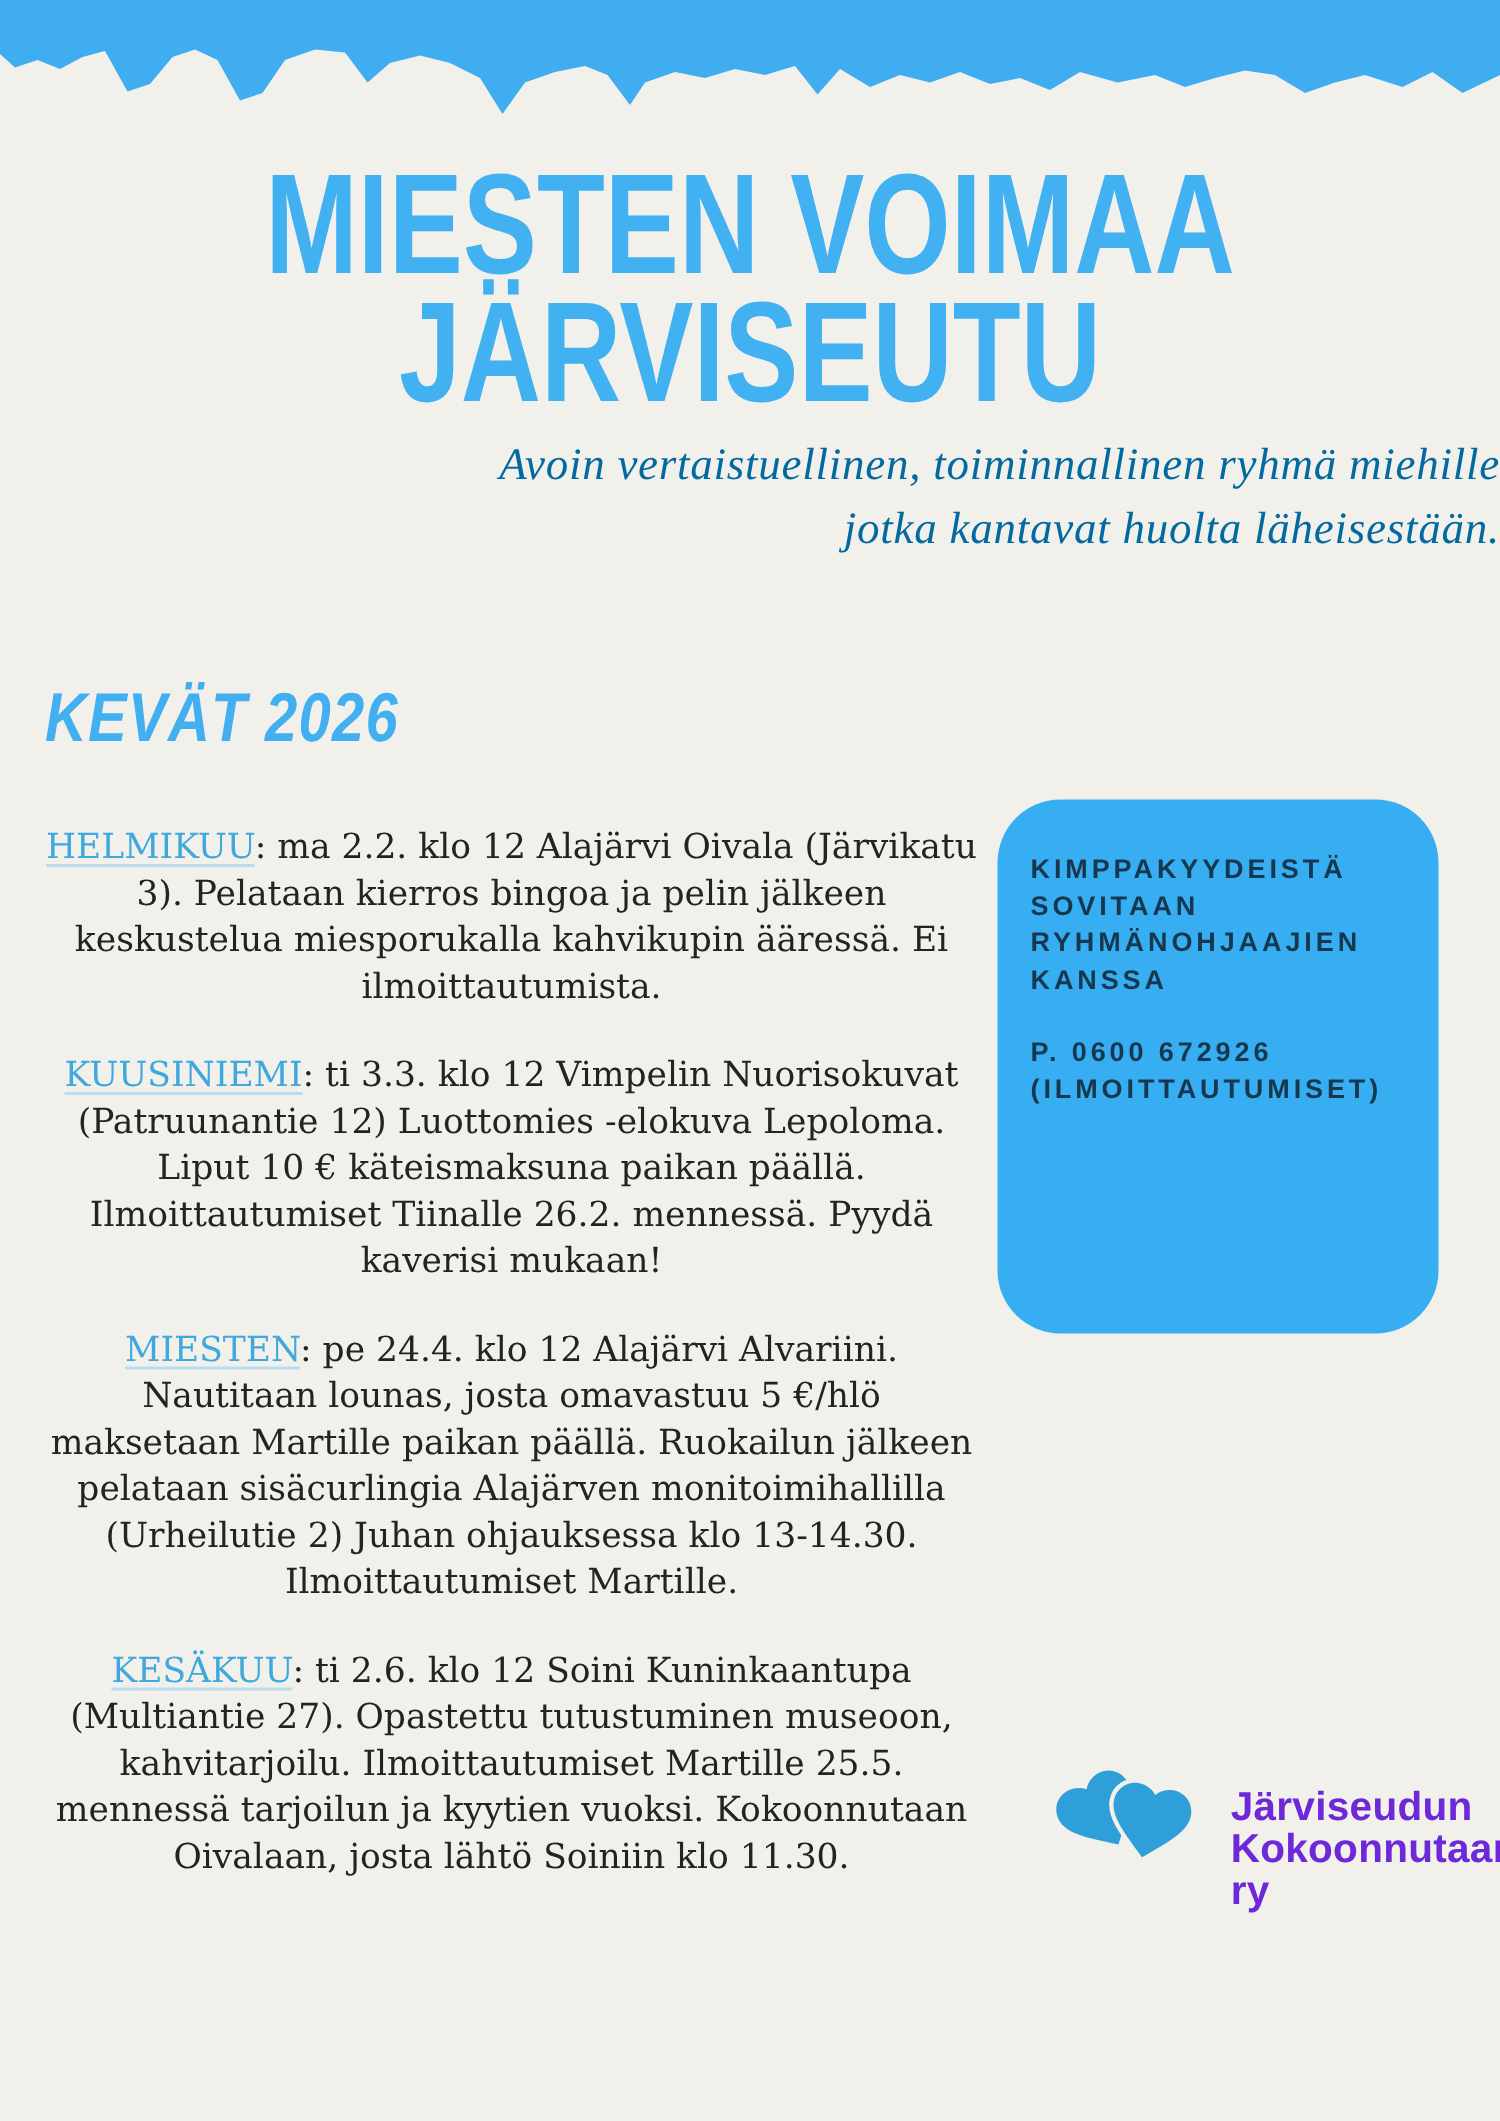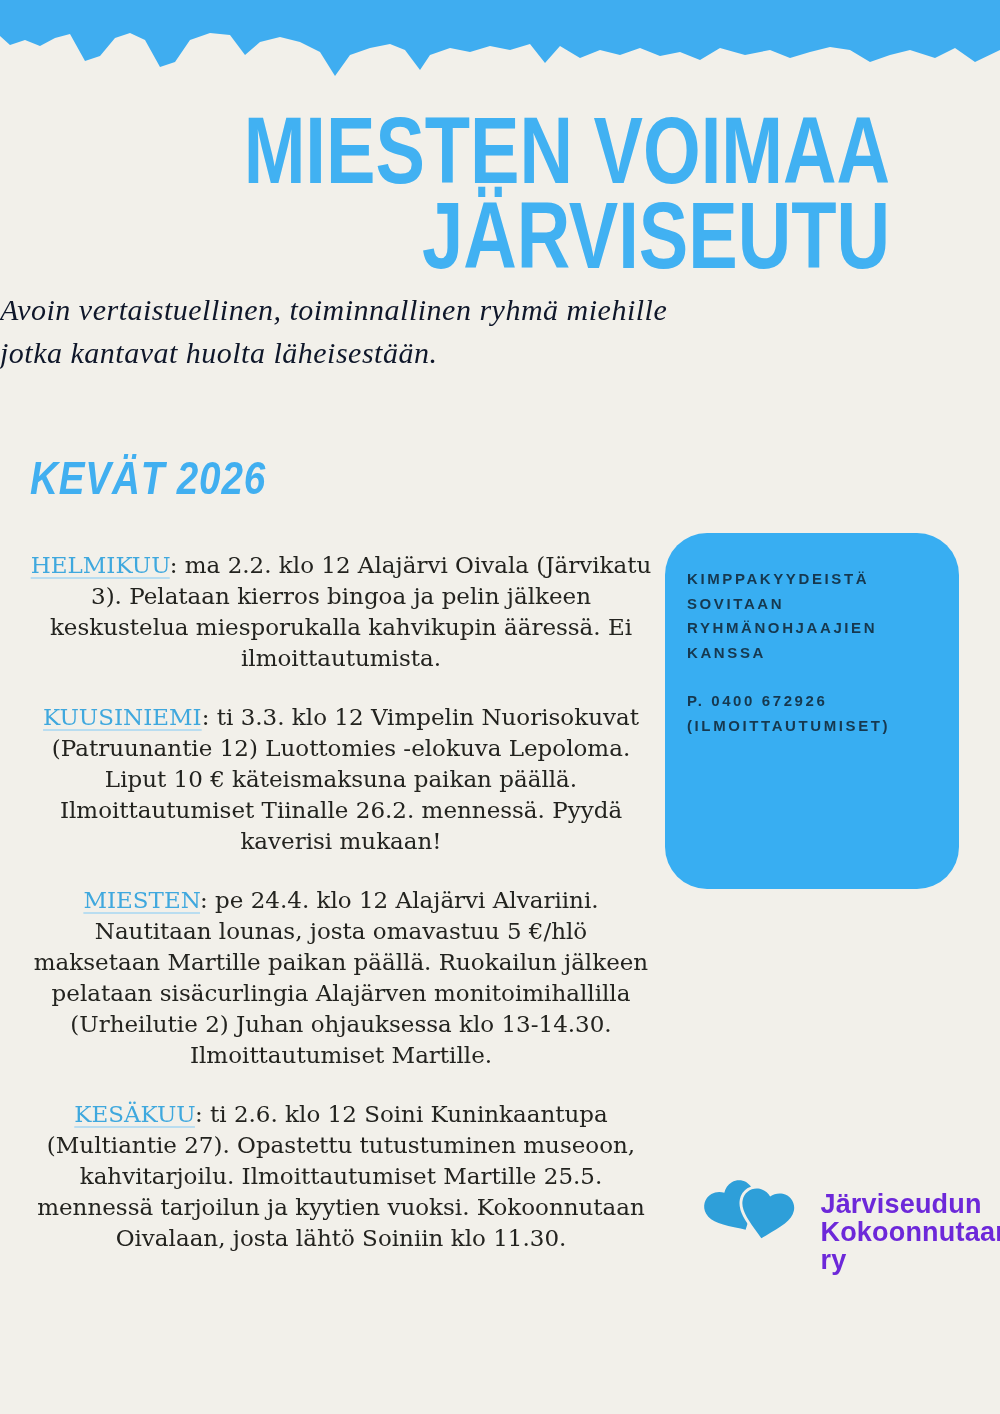--- a/index.html
+++ b/index.html
@@ -9,36 +9,36 @@
     margin:0 auto;
     background:#f2f0ea;
     overflow:hidden;
     font-family:"Liberation Sans",sans-serif;
   }
   
   .brush{position:absolute;top:0;left:0;width:1000px;height:90px;display:block;}
   
   .title{
     position:absolute;top:108px;left:0;width:1000px;
-    margin:0;text-align:right;
+    margin:0;text-align:center;
     color:#41b1f2;
     font-family:"Liberation Sans",sans-serif;
     font-weight:700;
     font-size:95px;line-height:85px;
     letter-spacing:0px;
   }
   .title .tline{display:block;transform:scaleX(0.78);transform-origin:50% 50%;white-space:nowrap;}
   
   .subtitle{
     position:absolute;top:288px;left:0;width:1000px;
-    margin:0;text-align:left;
+    margin:0;text-align:right;
     font-family:"Liberation Serif",serif;
     font-style:italic;
     font-size:30px;line-height:43px;
-    color:#0f172a;
+    color:#0369a1;
     letter-spacing:0.5px;
   }
   
   .season{
     position:absolute;top:452px;left:30px;margin:0;
     color:#41aff0;
     font-family:"Liberation Sans",sans-serif;
     font-weight:700;font-style:italic;
     font-size:46px;line-height:52px;
     transform:scaleX(0.84);transform-origin:0 50%;
@@ -64,21 +64,21 @@
   .contact-box{
     position:absolute;left:665px;top:533px;
     width:294px;height:356px;
     box-sizing:border-box;
     background:#38aef2;
     border-radius:42px;
     padding:34px 20px 0 22px;
     color:#16384f;
     font-family:"Liberation Sans",sans-serif;
     font-weight:700;
-    font-size:15px;line-height:24.5px;
+    font-size:18px;line-height:24.5px;
     letter-spacing:2.6px;
   }
   .cb-block{margin:0 0 24px 0;}
   
   .footer-logo{position:absolute;left:698px;top:1160px;display:flex;align-items:flex-start;}
   .hearts{display:block;width:118px;height:102px;}
   .org-name{
     margin-left:16px;margin-top:30px;
     font-family:"Liberation Sans",sans-serif;
     font-weight:700;
@@ -121,21 +121,21 @@
     <p class="event"><span class="month">MIESTEN</span><span>: pe 24.4. klo 12 Alajärvi Alvariini. Nautitaan lounas, josta omavastuu 5 €/hlö maksetaan Martille paikan päällä. Ruokailun jälkeen pelataan sisäcurlingia Alajärven monitoimihallilla (Urheilutie 2) Juhan ohjauksessa klo 13-14.30. Ilmoittautumiset Martille.</span></p>
 
     <p class="event"><span class="month">KESÄKUU</span><span>: ti 2.6. klo 12 Soini Kuninkaantupa (Multiantie 27). Opastettu tutustuminen museoon, kahvitarjoilu. Ilmoittautumiset Martille 25.5. mennessä tarjoilun ja kyytien vuoksi. Kokoonnutaan Oivalaan, josta lähtö Soiniin klo 11.30.</span></p>
   </div>
 
   <aside class="contact-box">
     <div class="cb-block">KIMPPAKYYDEISTÄ SOVITAAN RYHMÄNOHJAAJIEN KANSSA</div>
 
 
     <div class="cb-block">
-      <div>P. 0400 672926</div>
+      <div>P. 0600 672926</div>
       <div>(ILMOITTAUTUMISET)</div>
     </div>
   </aside>
 
   <div class="footer-logo">
     <svg class="hearts" viewBox="0 0 118 102" aria-hidden="true">
       <g transform="translate(2,14) rotate(-30 35 30)">
         <path transform="scale(2.9)" fill="#2e9fd9" d="M12 21.35l-1.45-1.32C5.4 15.36 2 12.28 2 8.5 2 5.42 4.42 3 7.5 3c1.74 0 3.41.81 4.5 2.09C13.09 3.81 14.76 3 16.5 3 19.58 3 22 5.42 22 8.5c0 3.78-3.4 6.86-8.55 11.54L12 21.35z"></path>
       </g>
       <g transform="translate(42,20) rotate(12 35 30)">

